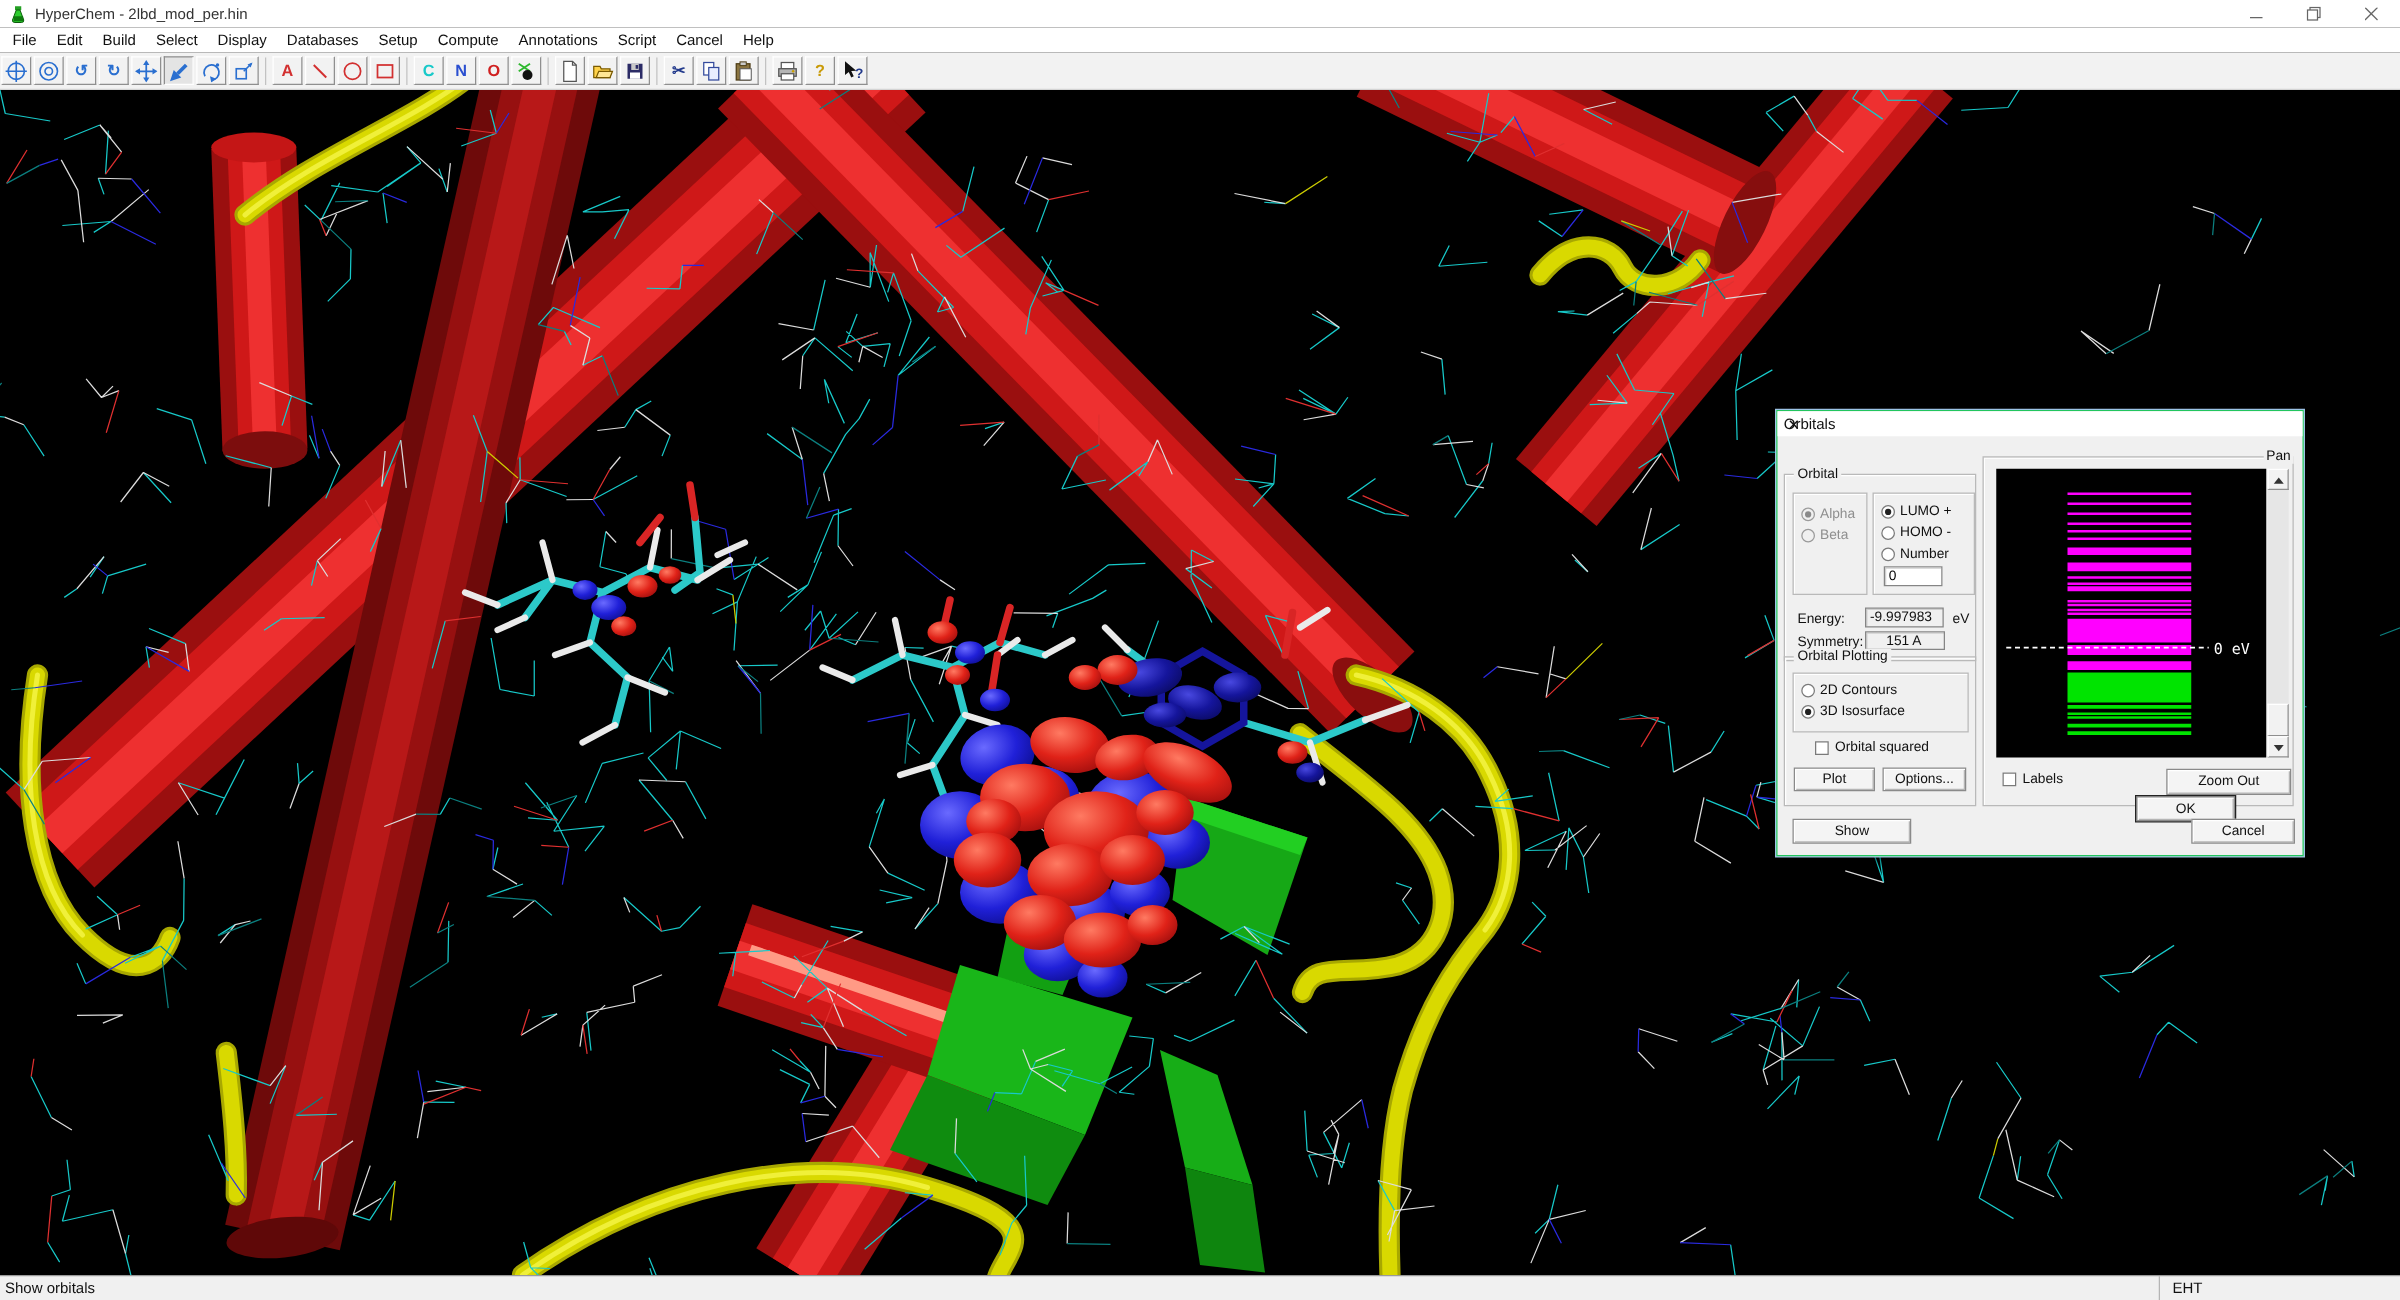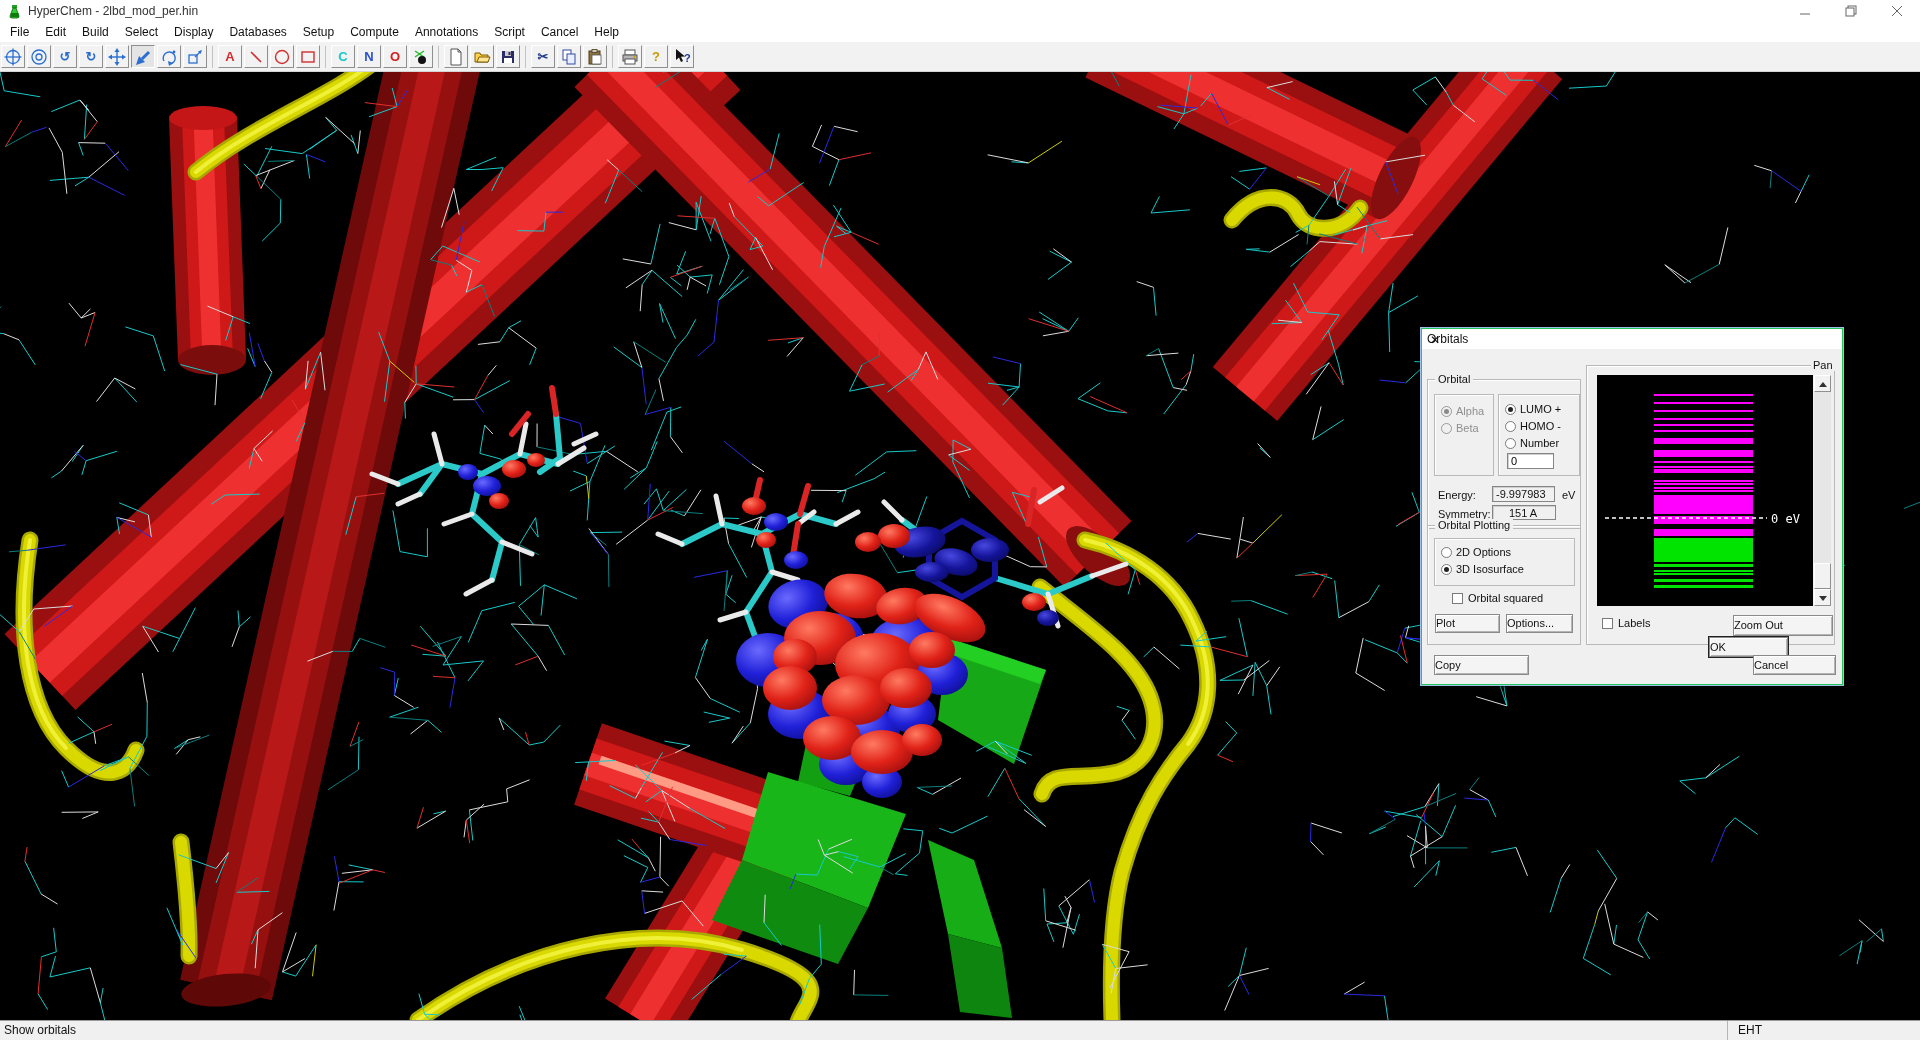--- a/index.html
+++ b/index.html
@@ -44,21 +44,21 @@
   .inbox{position:absolute;border:1px solid #b9b9b9;box-shadow:inset 1px 1px 0 #fff;background:#f0f0f0;}
   .radiorow{position:absolute;display:flex;align-items:center;}
   .radio{width:11px;height:11px;border-radius:50%;background:#fff;border:1px solid #7a7a7a;box-sizing:border-box;margin-right:4px;position:relative;flex:none;}
   .radio.checked:after{content:"";position:absolute;left:2px;top:2px;width:5px;height:5px;border-radius:50%;background:#222;}
   .radio.disabled{background:#f0f0f0;border-color:#9a9a9a;}
   .radio.disabled.checked:after{background:#8a8a8a;}
   .dis{color:#8f8f8f;}
   .checkbox{width:11px;height:11px;background:#fff;border:1px solid #7a7a7a;box-sizing:border-box;margin-right:5px;flex:none;}
   .field{position:absolute;background:#f0f0f0;border:1px solid #858585;box-shadow:inset 1px 1px 0 #cfcfcf;padding:1px 3px;box-sizing:border-box;font-size:11px;}
   input.field{background:#fff;font-family:"Liberation Sans",sans-serif;}
-  .btn{position:absolute;background:#f4f4f4;border:1px solid #8a8a8a;box-shadow:inset 1px 1px 0 #fff, inset -1px -1px 0 #b5b5b5;text-align:left;font-size:11px;color:#111;font-family:"Liberation Sans",sans-serif;box-sizing:border-box;}
+  .btn{position:absolute;background:#f4f4f4;border:1px solid #8a8a8a;box-shadow:inset 1px 1px 0 #fff, inset -1px -1px 0 #b5b5b5;text-align:center;font-size:11px;color:#111;font-family:"Liberation Sans",sans-serif;box-sizing:border-box;}
   .btn.default{outline:1px solid #222;}
   .lbl{position:absolute;}
   .diagram{position:absolute;left:175px;top:46px;width:216px;height:231px;background:#000;}
   .diagram svg{display:block;}
   .vsb{position:absolute;left:392px;top:46px;width:17px;height:231px;background:#e6e6e6;}
   .vsb .sbtn{position:absolute;left:0;width:17px;height:17px;background:#f2f2f2;border:1px solid;border-color:#fff #8f8f8f #8f8f8f #fff;box-sizing:border-box;}
   .vsb .tri-up{position:absolute;left:4px;top:6px;width:0;height:0;border-left:4px solid transparent;border-right:4px solid transparent;border-bottom:5px solid #333;}
   .vsb .tri-dn{position:absolute;left:4px;top:6px;width:0;height:0;border-left:4px solid transparent;border-right:4px solid transparent;border-top:5px solid #333;}
   .vsb .thumb{position:absolute;left:0;top:188px;width:17px;height:26px;background:#f2f2f2;border:1px solid;border-color:#fff #8f8f8f #8f8f8f #fff;box-sizing:border-box;}
   .chkrow{position:absolute;display:flex;align-items:center;}
@@ -489,21 +489,21 @@
       <span class="lbl" style="left:134px;top:109px;">eV</span>
       <span class="lbl" style="left:10px;top:128px;">Symmetry:</span>
       <div class="field" style="left:64px;top:125px;width:64px;height:15px;padding-left:16px;">151 A</div>
     </div>
 
     <div class="grp" style="left:5px;top:196px;width:152px;height:118px;">
       <span class="glabel">Orbital Plotting</span>
       <div class="inbox" style="left:6px;top:12px;width:139px;height:46px;">
         <div class="radiorow" style="left:6px;top:7px;">
           <span class="radio"></span>
-          <span>2D Options</span>
+          <span>2D Contours</span>
         </div>
         <div class="radiorow" style="left:6px;top:24px;">
           <span class="radio checked"></span>
           <span>3D Isosurface</span>
         </div>
       </div>
       <div class="chkrow" style="left:12px;top:66px;margin-left:12px;">
         <span class="checkbox"></span>
         <span>Orbital squared</span>
       </div>
@@ -553,21 +553,21 @@
       <div class="sbtn" style="top:214px;">
           <div class="tri-dn"></div>
         </div>
     </div>
     <div class="chkrow" style="left:180px;top:288px;">
       <span class="checkbox"></span>
       <span>Labels</span>
     </div>
     <div class="btn" style="left:311px;top:286px;width:100px;height:21px;line-height:19px;">Zoom Out</div>
 
-    <div class="btn" style="left:12px;top:326px;width:95px;height:20px;line-height:18px;">Copy</div>
+    <div class="btn" style="left:12px;top:326px;width:95px;height:20px;line-height:18px;">Show</div>
     <div class="btn default" style="left:243px;top:308px;width:79px;height:20px;line-height:18px;margin-left:44px;">OK</div>
     <div class="btn" style="left:331px;top:326px;width:83px;height:20px;line-height:18px;">Cancel</div>
   </div>
 
   <div class="statusbar">
     <span class="status-left">Show orbitals</span>
     <div class="status-div"></div>
     <span class="status-right">EHT</span>
   </div>
 </div>

